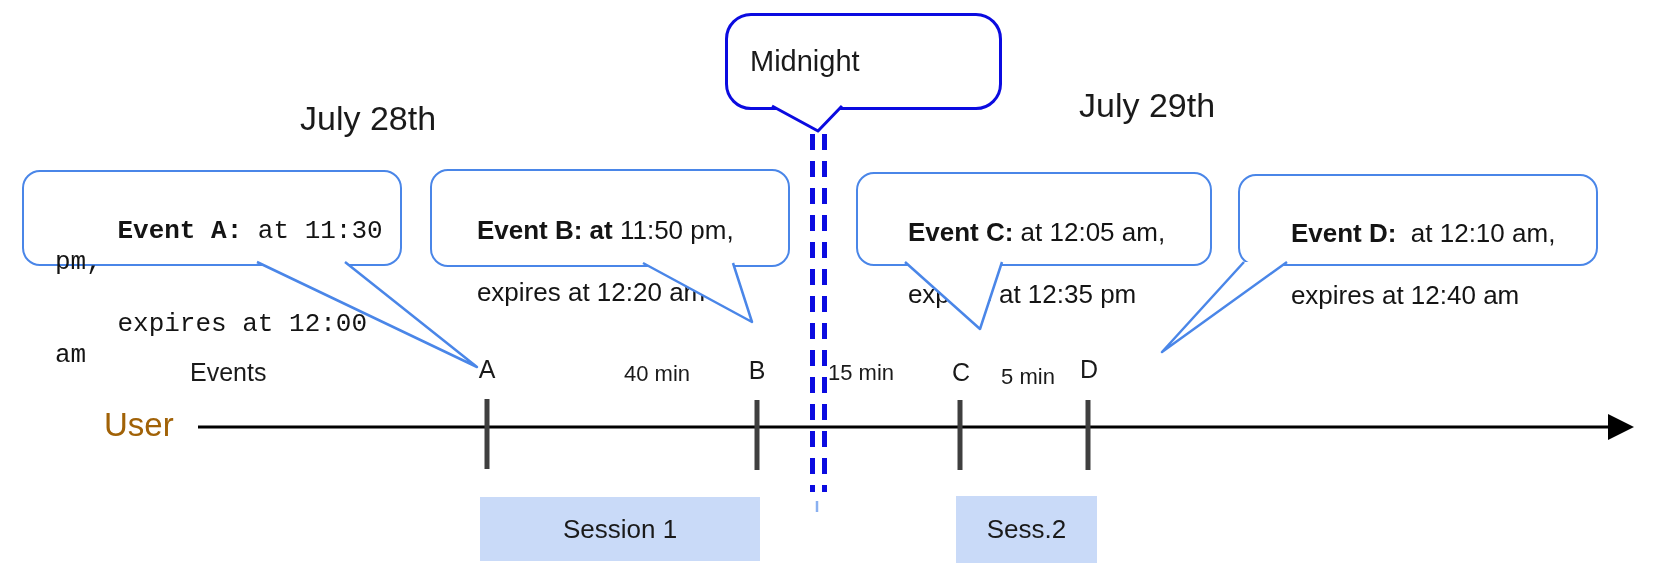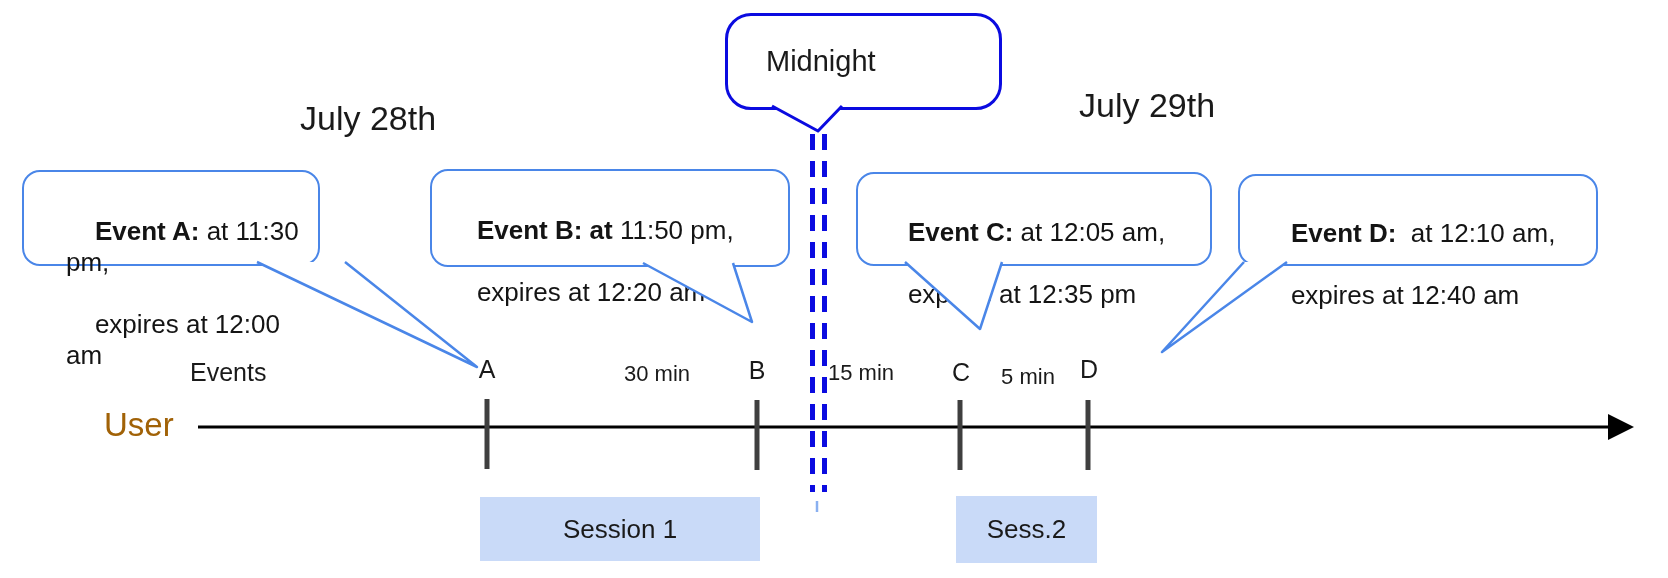--- a/index.html
+++ b/index.html
@@ -29,25 +29,25 @@
   #overlay{position:absolute;left:0;top:0;pointer-events:none;}
 </style>
 </head>
 <body>
 
 <div id="canvas">
 
   <div class="abs date-label" style="left:300px;top:99px;width:212px;">July 28th</div>
   <div class="abs date-label" style="left:1079px;top:86px;width:212px;">July 29th</div>
 
-  <div class="midnight-bubble" style="left:725px;top:13px;width:277px;height:97px;padding-left:38px;">
+  <div class="midnight-bubble" style="left:725px;top:13px;width:277px;height:97px;padding-left:22px;">
     <span>Midnight</span>
   </div>
 
-  <div class="bubble" style="left:22px;top:170px;width:298px;height:96px;padding:13px 8px 0 42px;">
+  <div class="bubble" style="left:22px;top:170px;width:380px;height:96px;padding:13px 8px 0 31px;font-family:Liberation Mono, monospace;">
     <span class="b">Event A:</span><span> at 11:30 pm,</span><br>
     <span>expires at 12:00 am</span>
   </div>
 
   <div class="bubble" style="left:430px;top:169px;width:360px;height:98px;padding:13px 0 0 16px;">
     <span class="b">Event B: at</span><span> 11:50 pm,</span><br>
     <span>expires at 12:20 am</span>
   </div>
 
   <div class="bubble" style="left:856px;top:172px;width:356px;height:94px;padding:12px 8px 0 21px;">
@@ -61,21 +61,21 @@
   </div>
 
   <div class="abs events-label" style="left:190px;top:358px;">Events</div>
   <div class="abs axis-label" style="left:104px;top:406px;">User</div>
 
   <div class="abs tick-letter" style="left:457px;top:355px;width:60px;">A</div>
   <div class="abs tick-letter" style="left:727px;top:356px;width:60px;">B</div>
   <div class="abs tick-letter" style="left:931px;top:358px;width:60px;">C</div>
   <div class="abs tick-letter" style="left:1059px;top:355px;width:60px;">D</div>
 
-  <div class="abs interval-label" style="left:597px;top:361px;width:120px;">30 min</div>
+  <div class="abs interval-label" style="left:597px;top:361px;width:120px;">40 min</div>
   <div class="abs interval-label" style="left:801px;top:360px;width:120px;">15 min</div>
   <div class="abs interval-label" style="left:968px;top:364px;width:120px;">5 min</div>
 
   <div class="session-box" style="left:480px;top:497px;width:280px;height:64px;">
     <span>Session 1</span>
   </div>
   <div class="session-box" style="left:956px;top:496px;width:141px;height:67px;">
     <span>Sess.2</span>
   </div>
 

